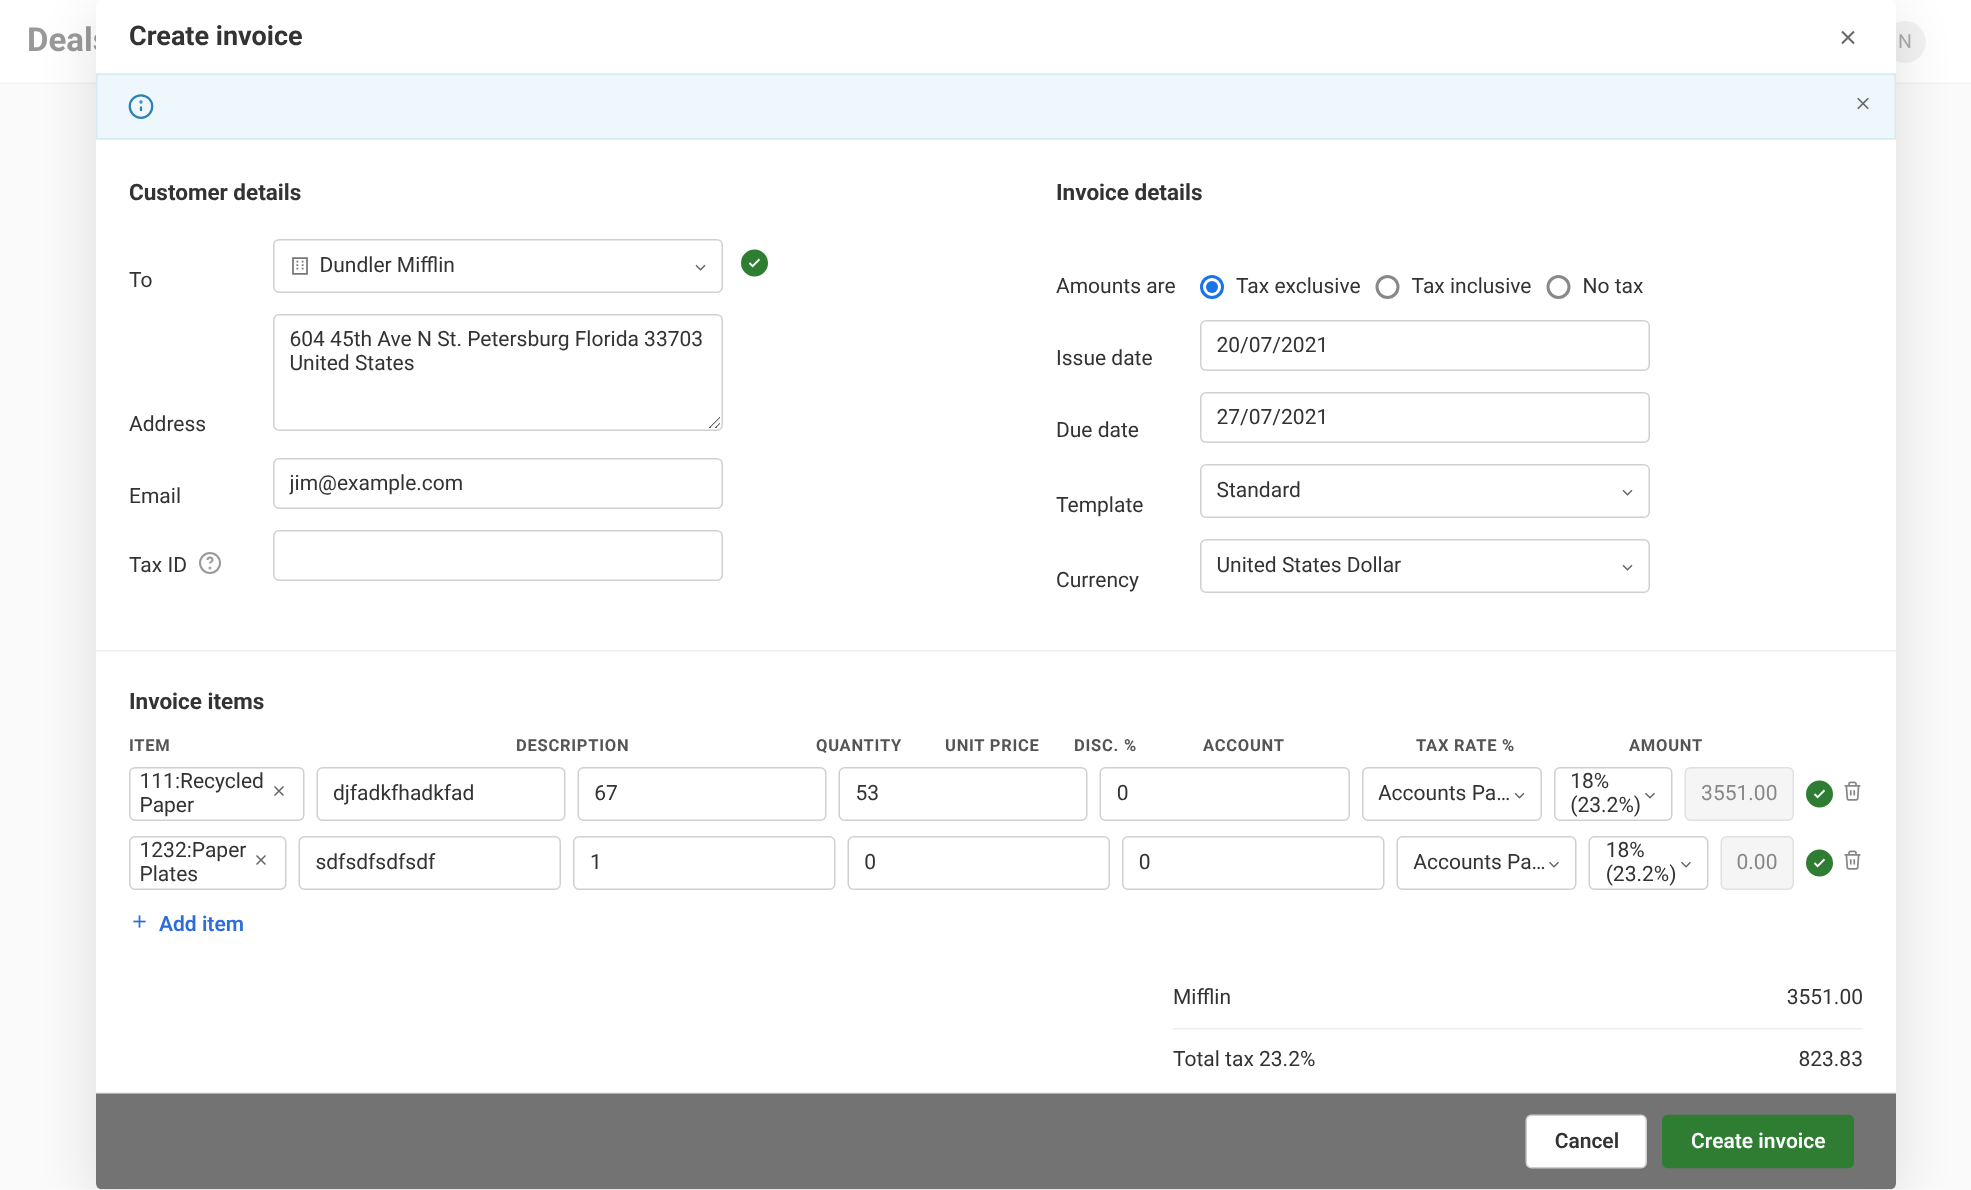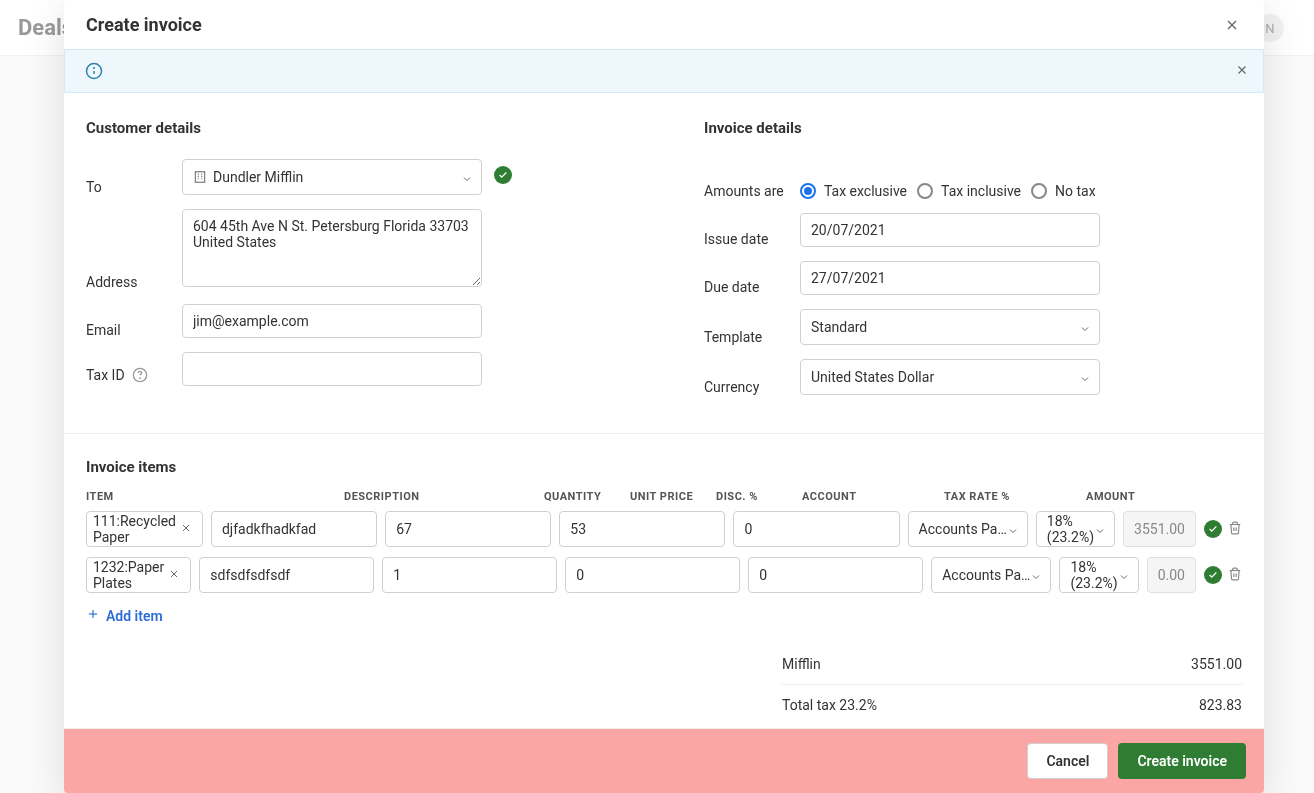--- a/index.html
+++ b/index.html
@@ -43,21 +43,21 @@
 .tag-input .clear-x { color:#666; cursor:pointer; margin-left:auto; padding:0 4px;}
 .small-input { height:36px; }
 .readonly { background:#f5f5f5; color:#888; border:1px solid #e0e0e0; border-radius:4px; padding:8px 10px; text-align:right; height:36px; display:flex;align-items:center;justify-content:flex-end;}
 .row-check { width:18px;height:18px;background:#2e7d32;border-radius:50%;display:flex;align-items:center;justify-content:center;cursor:pointer;}
 .row-check svg{width:10px;height:10px;stroke:#fff;}
 .row-trash { color:#888; cursor:pointer; width:14px;}
 .add-item-btn { color:#2c6dd9; font-weight:600; display:inline-flex; align-items:center; gap:6px; cursor:pointer; margin-top:4px;justify-content:center;}
 .totals { margin-left:auto; width:460px; margin-top:20px; margin-bottom:30px;}
 .totals .tline { display:flex; justify-content:space-between; padding:12px 0; border-top:1px solid #eee;}
 .totals .tline:first-child{border-top:none;}
-.modal-footer { border-top:1px solid #eee; padding:14px 18px; display:flex; justify-content:flex-end; gap:10px; background:#fca5a5;}
+.modal-footer { border-top:1px solid #eee; padding:14px 28px; display:flex; justify-content:flex-end; gap:10px; background:#737373;}
 .btn { padding:9px 18px; border-radius:4px; font-size:14px; font-weight:600; cursor:pointer; border:1px solid transparent;}
 .btn-secondary { background:#fff; border-color:#d0d0d0; color:#333;}
 .btn-primary { background:#2e7d32; color:#fff;}
 .help-icon{width:16px;height:16px;color:#999;margin-left:4px;vertical-align:middle;}
 .building-icon{width:14px;height:14px;color:#777;margin-right:6px;flex-shrink:0;}
 .caret-down{width:10px;height:10px;color:#666;}
 </style>
 </head>
 <body>
 

